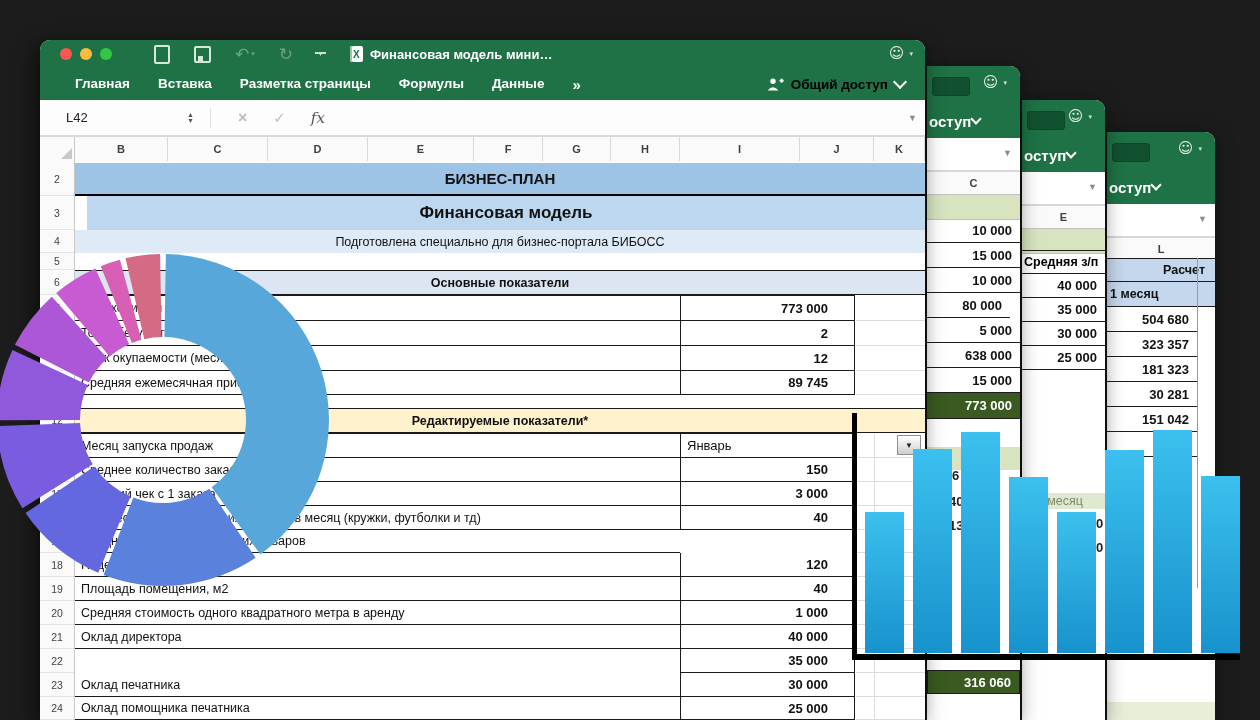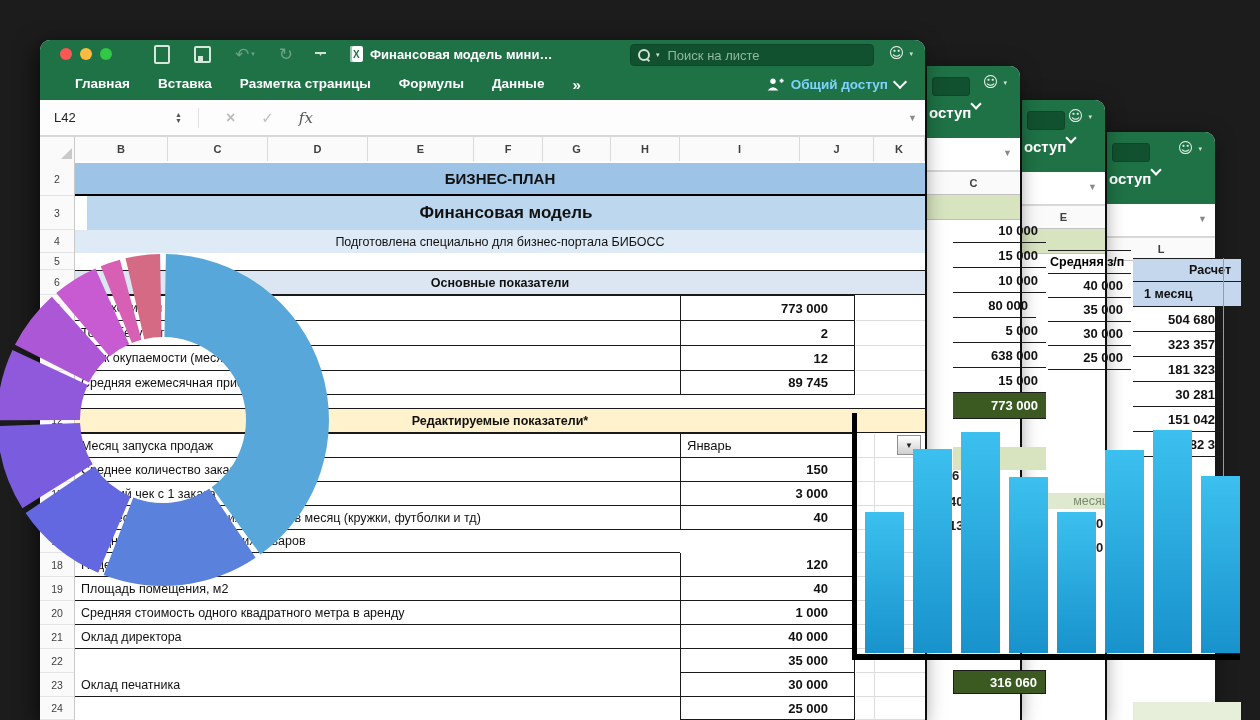--- a/index.html
+++ b/index.html
@@ -30,25 +30,25 @@
              border-radius:4px;display:flex;align-items:center;padding:0 7px;gap:4px;}
   .mag{width:8px;height:8px;border:2px solid #cfe2d6;border-radius:50%;position:relative;flex:none;}
   .mag::after{content:"";position:absolute;left:7px;top:7px;width:2px;height:4px;background:#cfe2d6;transform:rotate(-45deg);}
   .search-ph{color:#8fb9a2;font-size:13px;margin-left:4px;white-space:nowrap;}
   .smiley{color:#e9f3ed;font-size:15px;line-height:1;font-family:"DejaVu Sans",sans-serif;}
   .smiley-wrap{position:absolute;right:12px;top:6px;display:flex;align-items:center;gap:3px;}
   .ribbon{height:32px;background:#1e7245;display:flex;align-items:center;position:relative;}
   .tabs{display:flex;gap:28px;padding-left:35px;}
   .tab{color:#fff;font-size:13.5px;font-weight:bold;white-space:nowrap;}
   .tab-more{font-size:15px;}
-  .share{position:absolute;right:20px;display:flex;align-items:center;gap:7px;color:#7dd3fc;font-size:13.5px;font-weight:bold;}
+  .share{position:absolute;right:20px;display:flex;align-items:center;gap:7px;color:#000000;font-size:13.5px;font-weight:bold;}
   .chev{width:8px;height:8px;border-right:2.5px solid #fff;border-bottom:2.5px solid #fff;transform:rotate(45deg);margin-top:-4px;}
   .chev-s{width:6px;height:6px;border-width:2px;}
   
-  .fbar{height:35px;background:#fdfdfd;border-bottom:2px solid #d8d8d8;position:relative;display:flex;align-items:center;}
+  .fbar{height:35px;background:#fdfdfd;border-bottom:2px solid #d8d8d8;position:relative;display:flex;align-items:center;padding-left:12px;}
   .namebox{width:95px;padding-left:14px;font-size:13px;color:#222;}
   .stepper{display:flex;flex-direction:column;line-height:6px;font-size:7px;color:#555;margin-left:26px;}
   .fdiv{width:1px;height:20px;background:#e0e0e0;margin:0 14px 0 16px;}
   .fx-x{color:#bdbdbd;font-size:16px;font-weight:bold;margin:0 13px;}
   .fx-ok{color:#bdbdbd;font-size:15px;font-weight:bold;margin:0 13px;}
   .fx-fx{font-family:"DejaVu Serif",serif;font-style:italic;font-size:15px;color:#555;margin:0 12px;}
   .fbar .endcaret{position:absolute;right:8px;color:#8a8a8a;font-size:9px;}
   
   .colhead{height:24px;background:#fafafa;border-bottom:1px solid #c2c2c2;display:flex;position:relative;}
   .corner{width:35px;border-right:1px solid #c9c9c9;position:relative;}
@@ -70,31 +70,31 @@
            border-left:1px solid #1a1a1a;border-right:1px solid #1a1a1a;border-bottom:1px solid #1a1a1a;}
   .strip{position:absolute;left:816px;right:0;top:0;bottom:0;border-bottom:1px solid #dcdcdc;}
   .ddbtn{position:absolute;left:857px;top:2px;bottom:3px;width:24px;background:linear-gradient(#ffffff,#cfcfcf);
          border:1px solid #8f8f8f;display:flex;align-items:center;justify-content:center;font-size:8px;color:#222;box-sizing:border-box;}
   .vgrid{position:absolute;background:#dedede;width:1px;}
   
   .cwin{border-radius:0 10px 0 0;}
   .ghead{height:38px;background:#1e7245;border-radius:0 10px 0 0;position:relative;}
   .gsearch{position:absolute;left:5px;top:11px;width:36px;height:17px;background:#12512f;border:1px solid #0e462a;border-radius:3px;}
   .gsmiley{position:absolute;right:13px;top:9px;display:flex;align-items:center;gap:3px;}
-  .grow2{height:34px;background:#1e7245;display:flex;gap:1px;padding-left:2px;color:#fff;
+  .grow2{height:34px;background:#1e7245;display:flex;align-items:center;gap:1px;padding-left:2px;color:#fff;
          font-size:15px;font-weight:bold;}
   .gformula{height:32px;background:#fff;border-bottom:2px solid #d8d8d8;position:relative;}
   .gformula .endcaret{position:absolute;right:8px;top:10px;color:#8a8a8a;font-size:9px;}
   .gcolhead{height:22px;background:#fafafa;border-bottom:1px solid #c2c2c2;display:flex;align-items:center;justify-content:center;
             font-size:11px;font-weight:bold;color:#3f3f3f;}
   .gband{height:24px;background:#d8e4c0;border-bottom:1px solid #b9c6a0;}
   .gcell{height:24px;border-bottom:1px solid #1c1c1c;display:flex;align-items:center;justify-content:flex-end;
          padding-right:8px;font-size:13px;font-weight:bold;color:#111;box-sizing:border-box;}
   .gcell.hl{background:#3a5a21;color:#fff;}
-  .abs{position:absolute;box-sizing:border-box;margin-left:26px;}
+  .abs{position:absolute;box-sizing:border-box;}
   .bluehead{background:#c5d7ed;font-weight:bold;font-size:12.5px;color:#111;display:flex;align-items:center;box-sizing:border-box;
             border-bottom:1px solid #1c1c1c;}
   
   .chart-layer{position:absolute;left:0;top:0;width:1260px;height:720px;z-index:10;pointer-events:none;}
   .frag-layer{position:absolute;left:0;top:0;width:1260px;height:720px;z-index:6;pointer-events:none;}
   .frag{position:absolute;font-size:13px;font-weight:bold;color:#222;}
   .bar{position:absolute;width:39px;}
   .axis{position:absolute;background:#000;}
 </style>
 </head>
@@ -112,21 +112,21 @@
     </div>
     <div class="grow2">
         <span>оступ</span>
         <span class="chev chev-s"></span>
       </div>
     <div class="gformula">
         <span class="endcaret">▼</span>
       </div>
     <div class="gcolhead">L</div>
     <div class="abs bluehead" style="left:0;top:126px;width:108px;height:24px;justify-content:flex-end;padding-right:10px;border-top:1px solid #1c1c1c;">Расчет</div>
-    <div class="abs bluehead" style="left:0;top:150px;width:108px;height:25px;padding-left:11px;">1 месяц</div>
+    <div class="abs bluehead" style="left:0;top:150px;width:108px;height:25px;padding-left:3px;">1 месяц</div>
     <div id="w4rows">
         <div class="gcell abs" style="left: 0px; top: 175px; width: 90px; height: 25px;">504 680</div>
         <div class="gcell abs" style="left: 0px; top: 200px; width: 90px; height: 25px;">323 357</div>
         <div class="gcell abs" style="left: 0px; top: 225px; width: 90px; height: 25px;">181 323</div>
         <div class="gcell abs" style="left: 0px; top: 250px; width: 90px; height: 25px;">30 281</div>
         <div class="gcell abs" style="left: 0px; top: 275px; width: 90px; height: 25px;">151 042</div>
         <div class="gcell abs" style="left: 0px; top: 300px; width: 90px; height: 25px;">582 3</div>
       </div>
     <div class="abs" style="left:90px;top:126px;width:1px;height:330px;background:#9a9a9a;"></div>
     <div class="abs" style="left:0;top:570px;width:108px;height:18px;background:#e7eed9;"></div>
@@ -208,25 +208,20 @@
           </span>
         <span class="ic ic-redo">↻</span>
         <span class="ic-more">
             <span class="bar"></span>
             <span class="tri">▼</span>
           </span>
       </div>
       <div class="doc-title-wrap">
         <span class="xl-icon">X</span>
         <span class="doc-title">Финансовая модель мини…</span>
-      </div>
-      <div class="searchbox">
-        <span class="mag"></span>
-        <span class="mini-caret" style="color:#cfe2d6;">▾</span>
-        <span class="search-ph">Поиск на листе</span>
       </div>
       <div class="smiley-wrap">
         <span class="smiley">☺</span>
         <span class="mini-caret" style="color:#cfe2d6;">▾</span>
       </div>
     </div>
     <div class="ribbon">
       <div class="tabs" id="ribbonTabs">
           <span class="tab">Главная</span>
           <span class="tab">Вставка</span>
@@ -387,20 +382,21 @@
             <div class="strip"></div>
           </div>
           <div class="srow" style="top: 512px; height: 24px;">
             <div class="rn">23</div>
             <div class="lblcell">Оклад печатника</div>
             <div class="valcell">30 000</div>
             <div class="strip"></div>
           </div>
           <div class="srow" style="top: 536px; height: 23px;">
             <div class="rn">24</div>
+            <div class="lblcell">Оклад помощника печатника</div>
             <div class="valcell">25 000</div>
             <div class="strip"></div>
           </div>
         </div>
       <div class="vgrid" style="left:834px;top:273px;height:341px;"></div>
     </div>
   </div>
 
   <div class="frag-layer" id="fragLayer">
       <span class="frag" style="left: 952px; top: 468px;">6</span>

